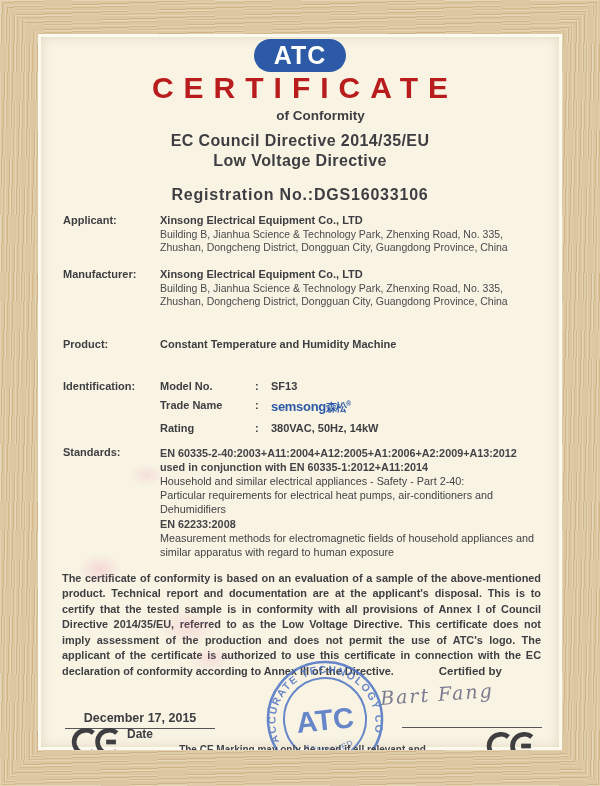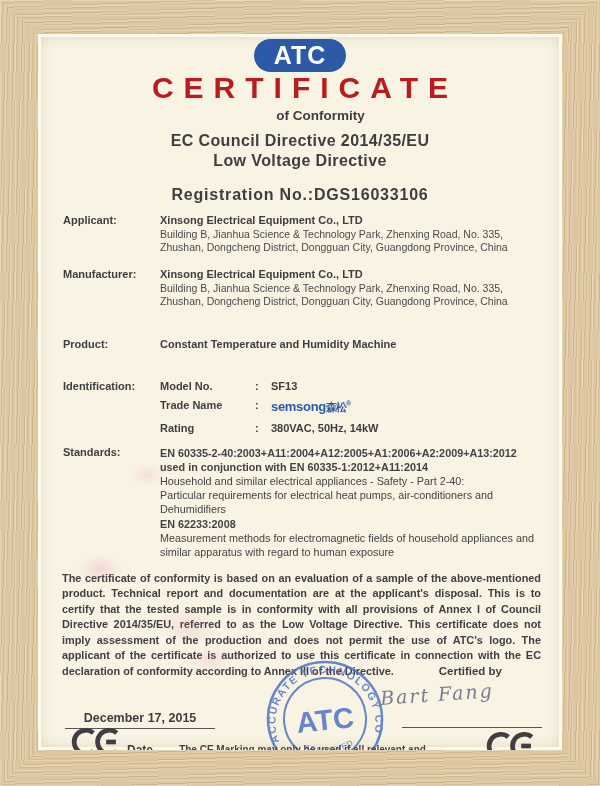--- a/index.html
+++ b/index.html
@@ -87,21 +87,21 @@
   .signature{
     position:absolute;right:48px;top:4px;
     font-family:"DejaVu Serif",serif;font-style:italic;font-size:19px;color:#7b7b90;
     transform:rotate(-4deg);letter-spacing:2px;
   }
   .sig-line{position:absolute;right:0;top:48px;width:140px;border-top:1.5px solid #55555a;}
   .date-value{
     position:absolute;left:2px;top:32px;width:150px;text-align:center;
     font-size:12.5px;font-weight:bold;padding-bottom:3px;border-bottom:1.5px solid #55555a;
   }
-  .date-label{position:absolute;left:2px;top:64px;width:150px;text-align:center;font-size:12px;font-weight:bold;}
+  .date-label{position:absolute;left:2px;top:48px;width:150px;text-align:center;font-size:12px;font-weight:bold;}
   .stamp{position:absolute;left:200px;top:-24px;opacity:.85;}
   .ce{position:absolute;}
   .ce-left{left:8px;top:46px;}
   .ce-right{right:6px;top:50px;}
   .ce-note{
     position:absolute;left:50%;transform:translateX(-50%);top:64px;width:310px;
     text-align:center;font-size:10px;font-weight:bold;line-height:1.3;color:#434347;
   }
 
   

